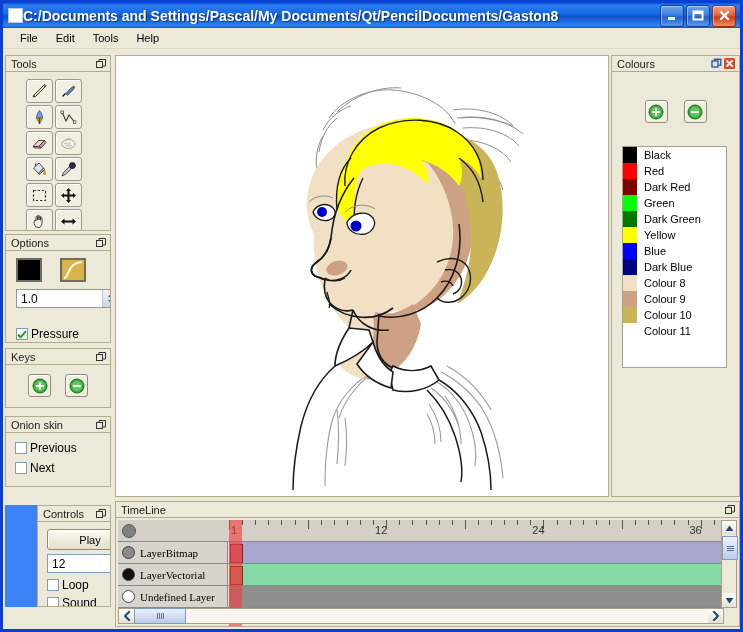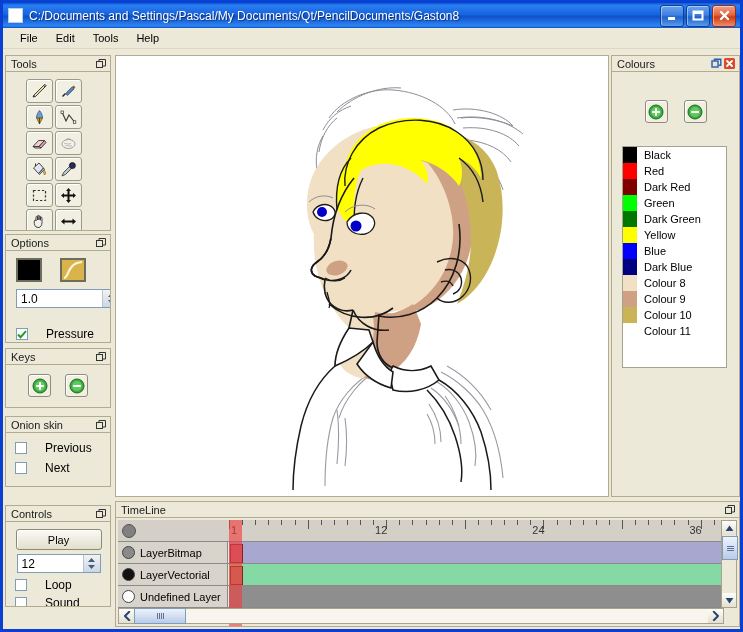--- a/index.html
+++ b/index.html
@@ -19,21 +19,21 @@
   #titlebar{
     position:absolute;left:0;top:0;width:737px;height:25px;
     background:linear-gradient(to bottom,#0a5bd3 0%,#2a7ef0 10%,#1562e0 48%,#0d4fc9 52%,#2e86f5 92%,#0a4ec0 100%);
     display:flex;align-items:center;
   }
   #titleicon{
     width:13px;height:13px;margin-left:5px;background:#fff;
     border:1px solid #b6cde8;flex:0 0 auto;
   }
   #titletext{
-    color:#fff;font-weight:normal;font-size:12px;margin-left:6px;
+    color:#fff;font-weight:bold;font-size:14px;
     white-space:nowrap;overflow:hidden;text-shadow:1px 1px 1px rgba(0,0,0,.45);
     flex:1 1 auto;
   }
   .wbtn{
     width:22px;height:20px;margin-right:2px;border:1px solid #0e3e9c;border-radius:3px;
     display:flex;align-items:center;justify-content:center;flex:0 0 auto;cursor:pointer;
     background:linear-gradient(to bottom,#6ba4ef 0%,#3d7fe0 45%,#1f62cc 55%,#5a99ea 100%);
     box-shadow:inset 1px 1px 0 rgba(255,255,255,.45);
   }
   .wbtn.close{
@@ -90,21 +90,21 @@
   .spin{
     width:104px;height:19px;border:1px solid #7f9db9;background:#fff;box-sizing:border-box;
     display:flex;align-items:center;margin-bottom:19px;
   }
   .spin .val{flex:1 1 auto;padding-left:4px;font-size:12px;color:#000;}
   .spin .arrows{
     width:16px;height:17px;background:linear-gradient(to bottom,#f4f3ee,#ccd6e5);
     border-left:1px solid #b8c4d4;display:flex;flex-direction:column;
     align-items:center;justify-content:center;cursor:pointer;flex:0 0 auto;
   }
-  .chkrow{display:flex;align-items:center;gap:18px;margin-bottom:2px;}
+  .chkrow{display:flex;align-items:center;gap:3px;margin-bottom:2px;}
   .chk{
     width:12px;height:12px;border:1px solid #7f9db9;background:#fff;box-sizing:border-box;
     display:flex;align-items:center;justify-content:center;cursor:pointer;flex:0 0 auto;
   }
   .chklbl{font-size:12px;color:#000;}
 
   
   #keysBody{padding:9px 0;}
   .roundrow{display:flex;justify-content:center;gap:14px;}
   .rbtn{
@@ -150,20 +150,21 @@
   }
   #tlRuler .dotbtn{
     position:absolute;left:4px;top:4px;width:12px;height:12px;border-radius:50%;
     background:#808080;border:1px solid #555;cursor:pointer;
   }
   .ticklbl{position:absolute;top:4px;font-size:11px;color:#333;}
   .tick{position:absolute;top:0;width:1px;background:#555;}
   .layerrow{
     position:absolute;left:0;height:22px;width:606px;box-sizing:border-box;
     border-bottom:1px solid #8a8a8a;
+    font-family:Liberation Serif, serif;
   }
   .layerhdr{
     position:absolute;left:0;top:0;width:110px;height:21px;background:#d8d4cb;
     display:flex;align-items:center;padding-left:4px;box-sizing:border-box;
     border-right:1px solid #8a8a8a;overflow:hidden;cursor:pointer;
   }
   .lcircle{width:11px;height:11px;border-radius:50%;border:1px solid #444;flex:0 0 auto;}
   .lname{font-size:11px;color:#000;padding-left:5px;white-space:nowrap;}
   .layertrack{position:absolute;left:111px;top:0;right:0;height:21px;}
   #playhead{
@@ -421,21 +422,21 @@
             <span class="chk"></span>
             <span class="chklbl">Previous</span>
           </div>
           <div class="chkrow">
             <span class="chk"></span>
             <span class="chklbl">Next</span>
           </div>
         </div>
       </div>
 
-      <div class="panel" style="left:2px;top:456px;width:106px;">
+      <div class="panel" style="left:2px;top:456px;width:106px;padding-left:32px;">
         <div class="panel-title">
           <span class="ptxt">Controls</span>
           <span class="tbtn">
             <svg width="10" height="10" viewBox="0 0 10 10">
                 <rect x="0.5" y="2.5" width="6" height="6" fill="none" stroke="#333"></rect>
                 <path d="M3 2.5 V0.5 H9.5 V7 H7" fill="none" stroke="#333"></path>
               </svg>
           </span>
         </div>
         <div class="panel-body" id="controlsBody" style="height:86px;">

